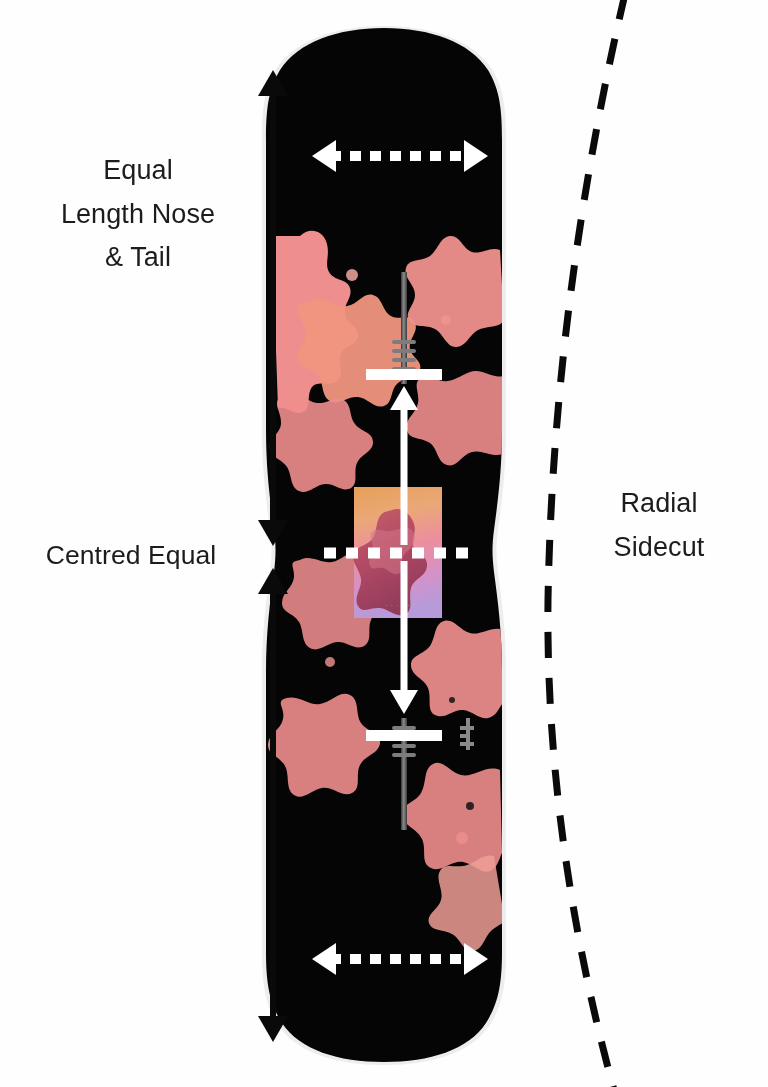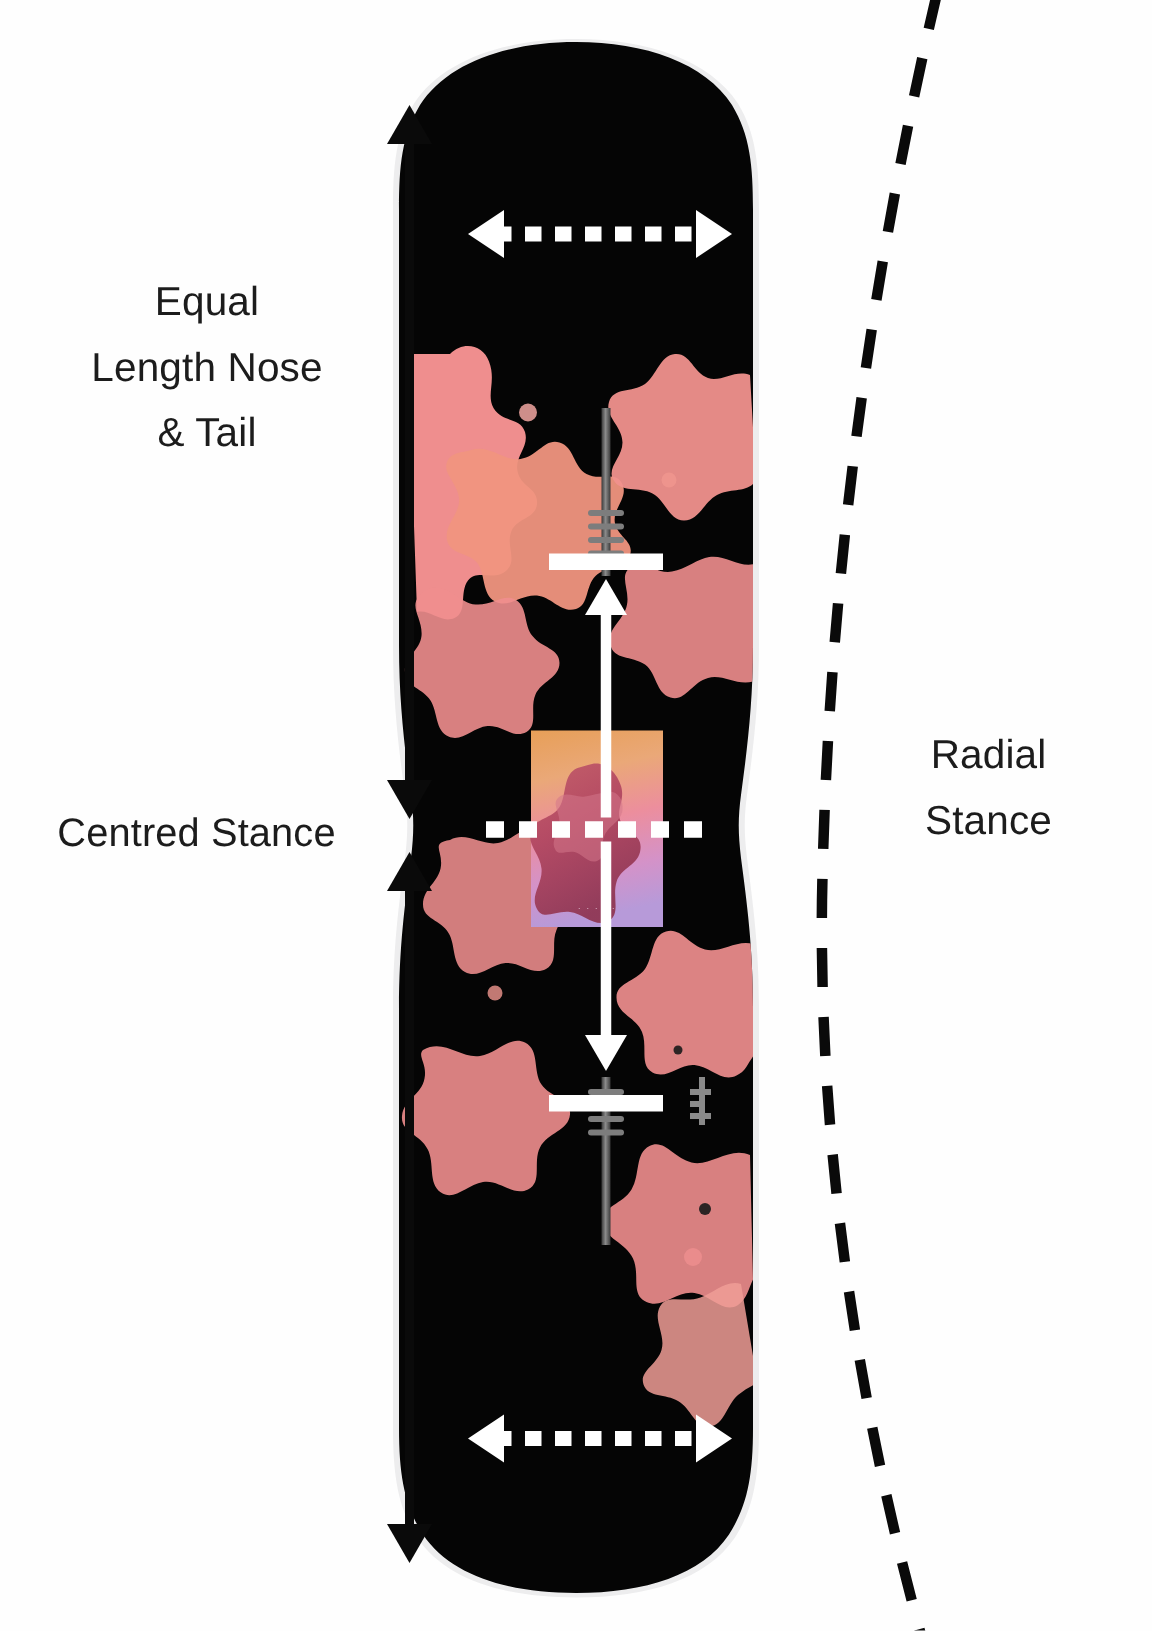--- a/index.html
+++ b/index.html
@@ -14,21 +14,21 @@
   .label{
     position:absolute;
     color:#1c1c1c;
     font-size:27px;
     line-height:1.62;
     text-align:center;
     letter-spacing:.1px;
     white-space:pre-line;
     font-weight:400;
   }
-  #lbl-nose{left:12px;top:180px;width:252px;}
+  #lbl-nose{left:12px;top:149px;width:252px;}
   #lbl-stance{left:0px;top:538px;width:262px;font-size:26.5px;line-height:1.3;}
   #lbl-width{left:12px;top:872px;width:252px;}
   #lbl-sidecut{left:560px;top:482px;width:198px;}
 
   
   svg.art{position:absolute;left:0;top:0;width:768px;height:1087px;display:block;}
 </style>
 </head>
 <body>
 
@@ -256,19 +256,19 @@
       <polygon points="273,1042 258,1016 288,1016" fill="#0a0a0a"></polygon>
     </g>
 
     <path d="M 625,-6 C 586,160 552,370 548,600 C 546,760 570,930 614,1090" fill="none" stroke="#0a0a0a" stroke-width="7" stroke-dasharray="26 20" stroke-linecap="butt"></path>
   </svg>
 
   <div class="label" id="lbl-nose">Equal
 Length Nose
 &amp; Tail</div>
 
-  <div class="label" id="lbl-stance">Centred Stance</div>
+  <div class="label" id="lbl-stance">Centred Equal</div>
 
 
   <div class="label" id="lbl-sidecut">Radial
-Stance</div>
+Sidecut</div>
 
 </div>
 
 </body></html>

